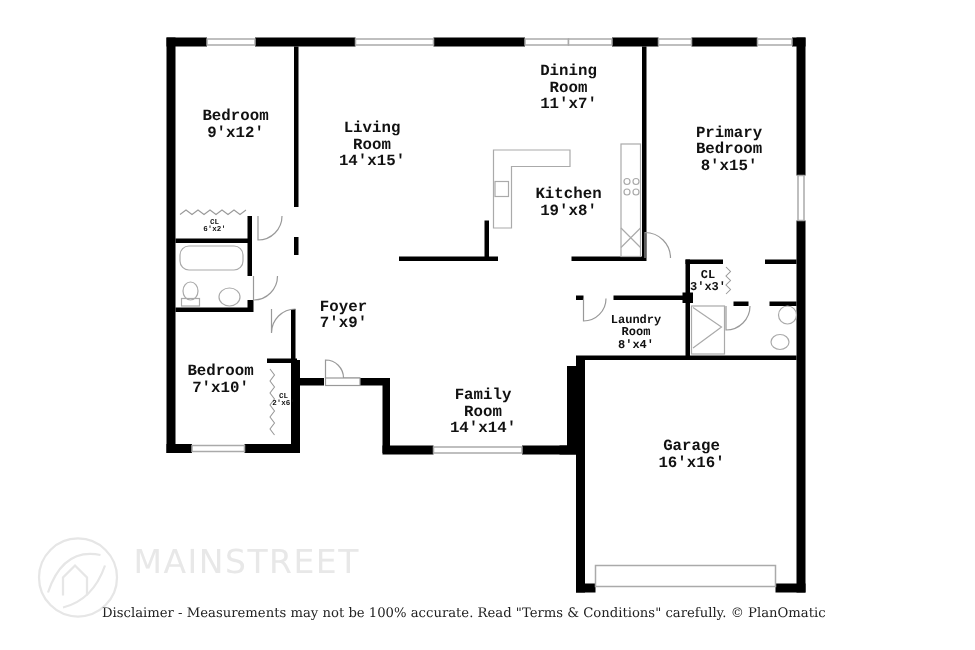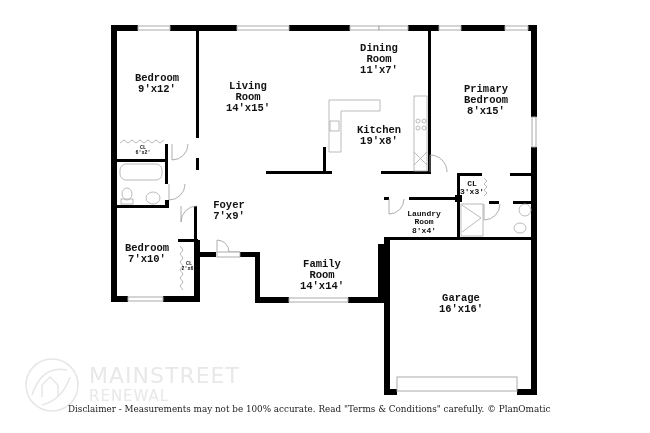--- a/index.html
+++ b/index.html
@@ -201,16 +201,15 @@
 <div class="logo">
   <svg width="60" height="60" viewBox="0 0 60 60" style="position:absolute; left:0; top:0;">
     <g fill="none" stroke="#e6e6e6" stroke-width="1.5">
       <circle cx="30" cy="30" r="26"></circle>
       <path d="M10 40 Q20 10 45 15"></path>
       <path d="M20 50 Q40 45 48 22"></path>
       <path d="M20 42 L20 30 L28 22 L36 30 L36 42"></path>
     </g>
   </svg>
   <span class="logo-text1">MAINSTREET</span>
-  <span class="logo-text2">RENEWAL</span>
 </div>
 
 <div class="disclaimer">Disclaimer - Measurements may not be 100% accurate. Read "Terms &amp; Conditions" carefully. © PlanOmatic</div>
 
 </body></html>

